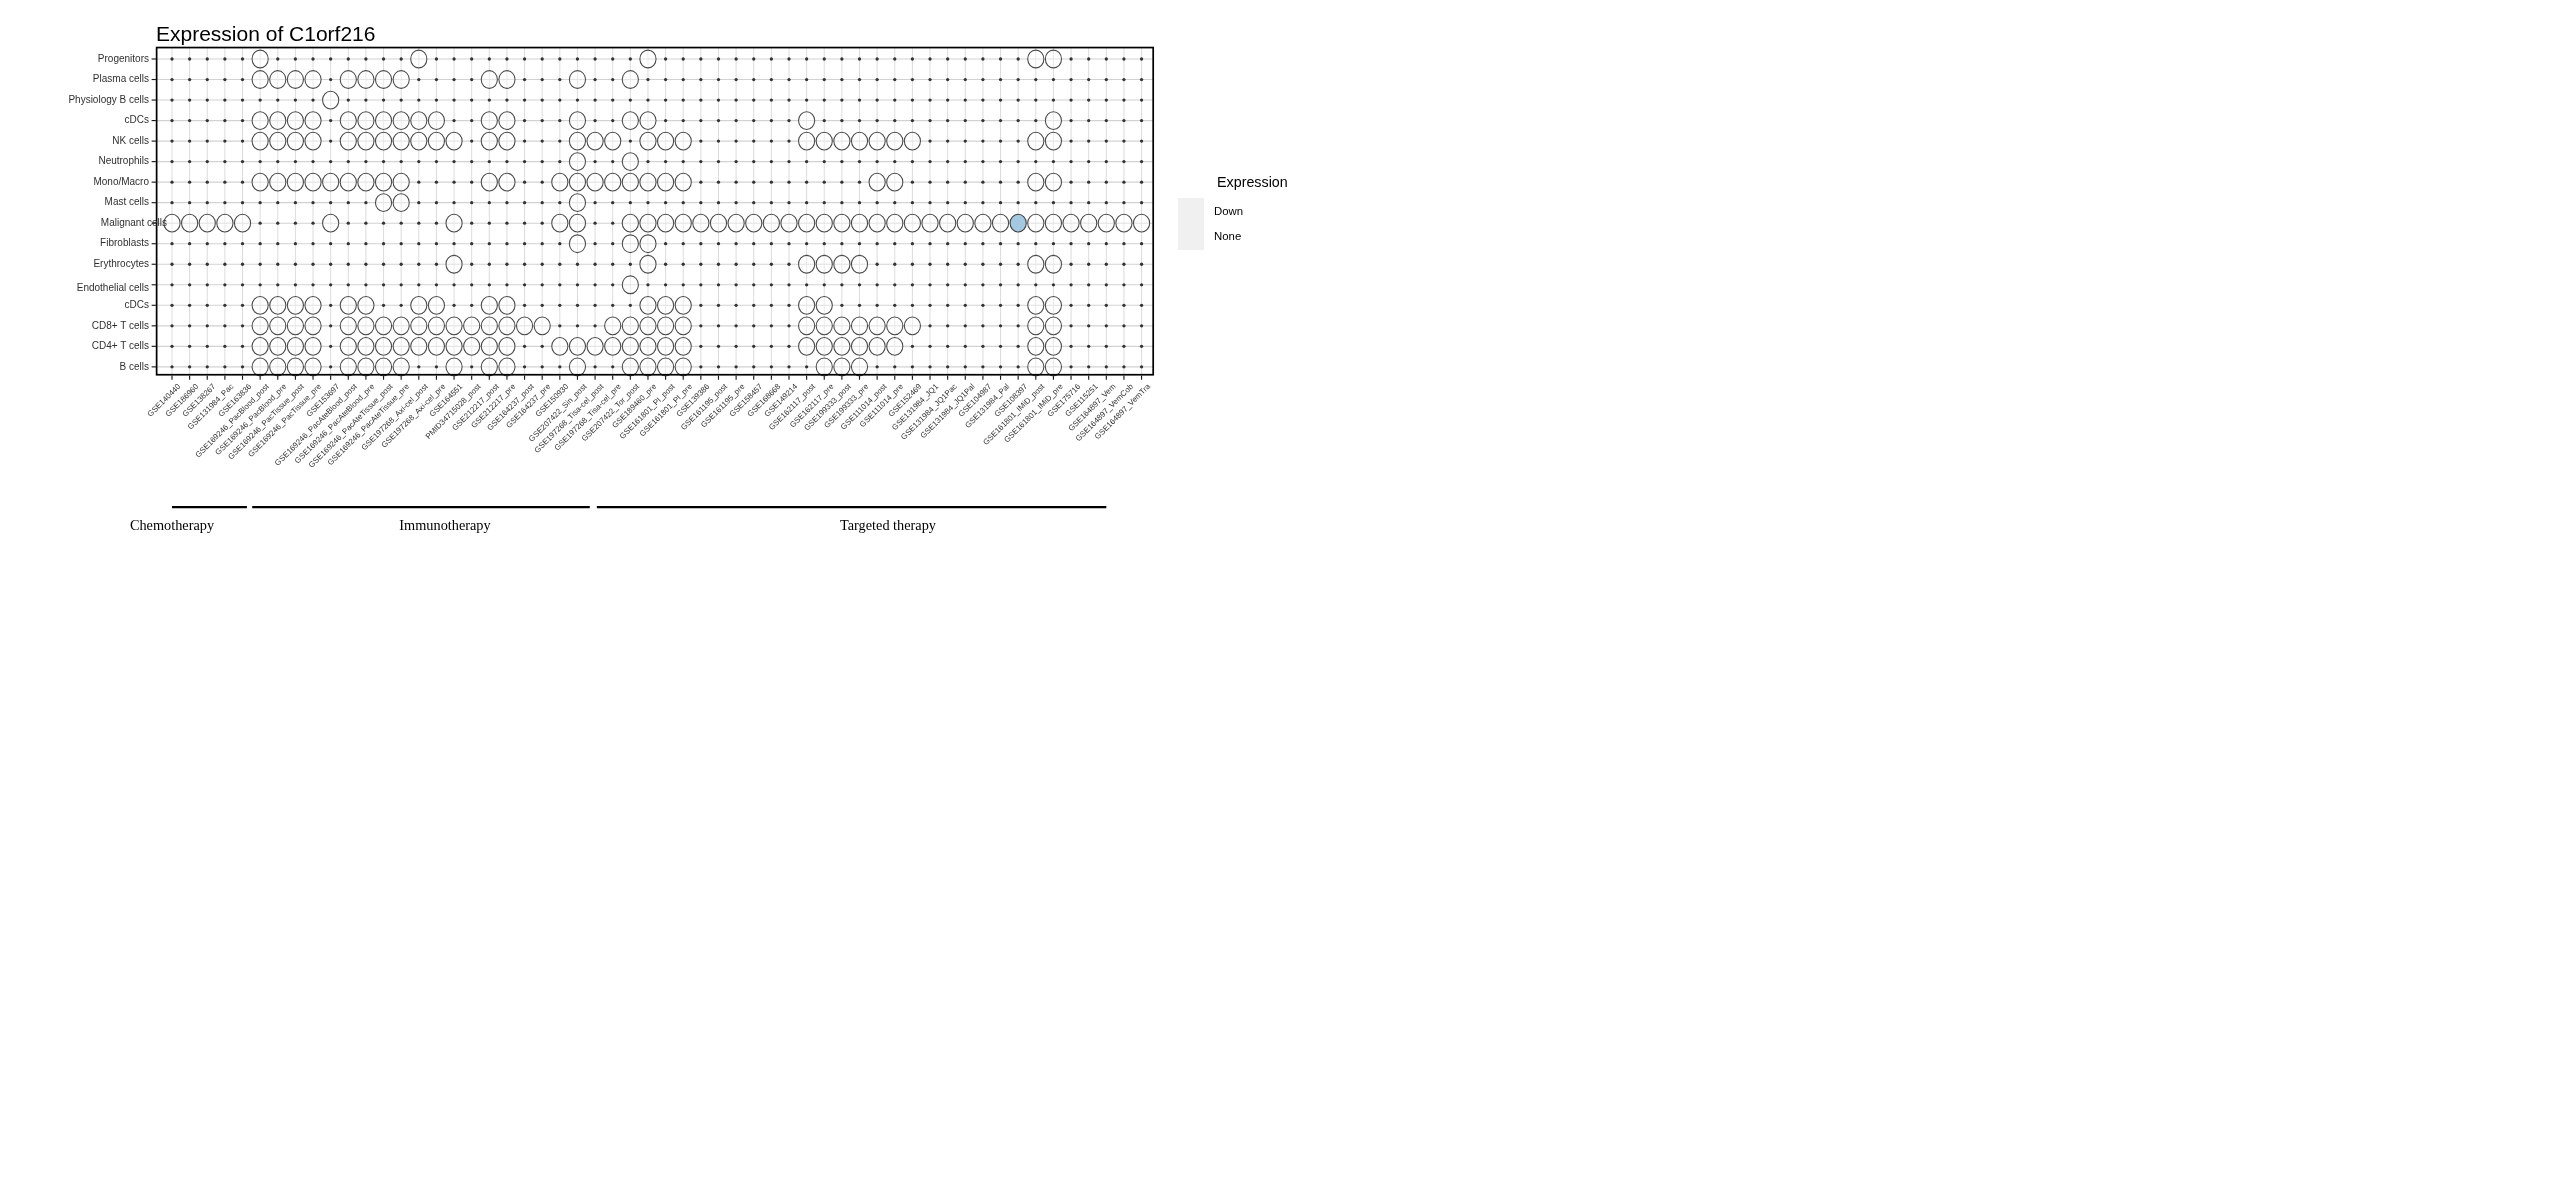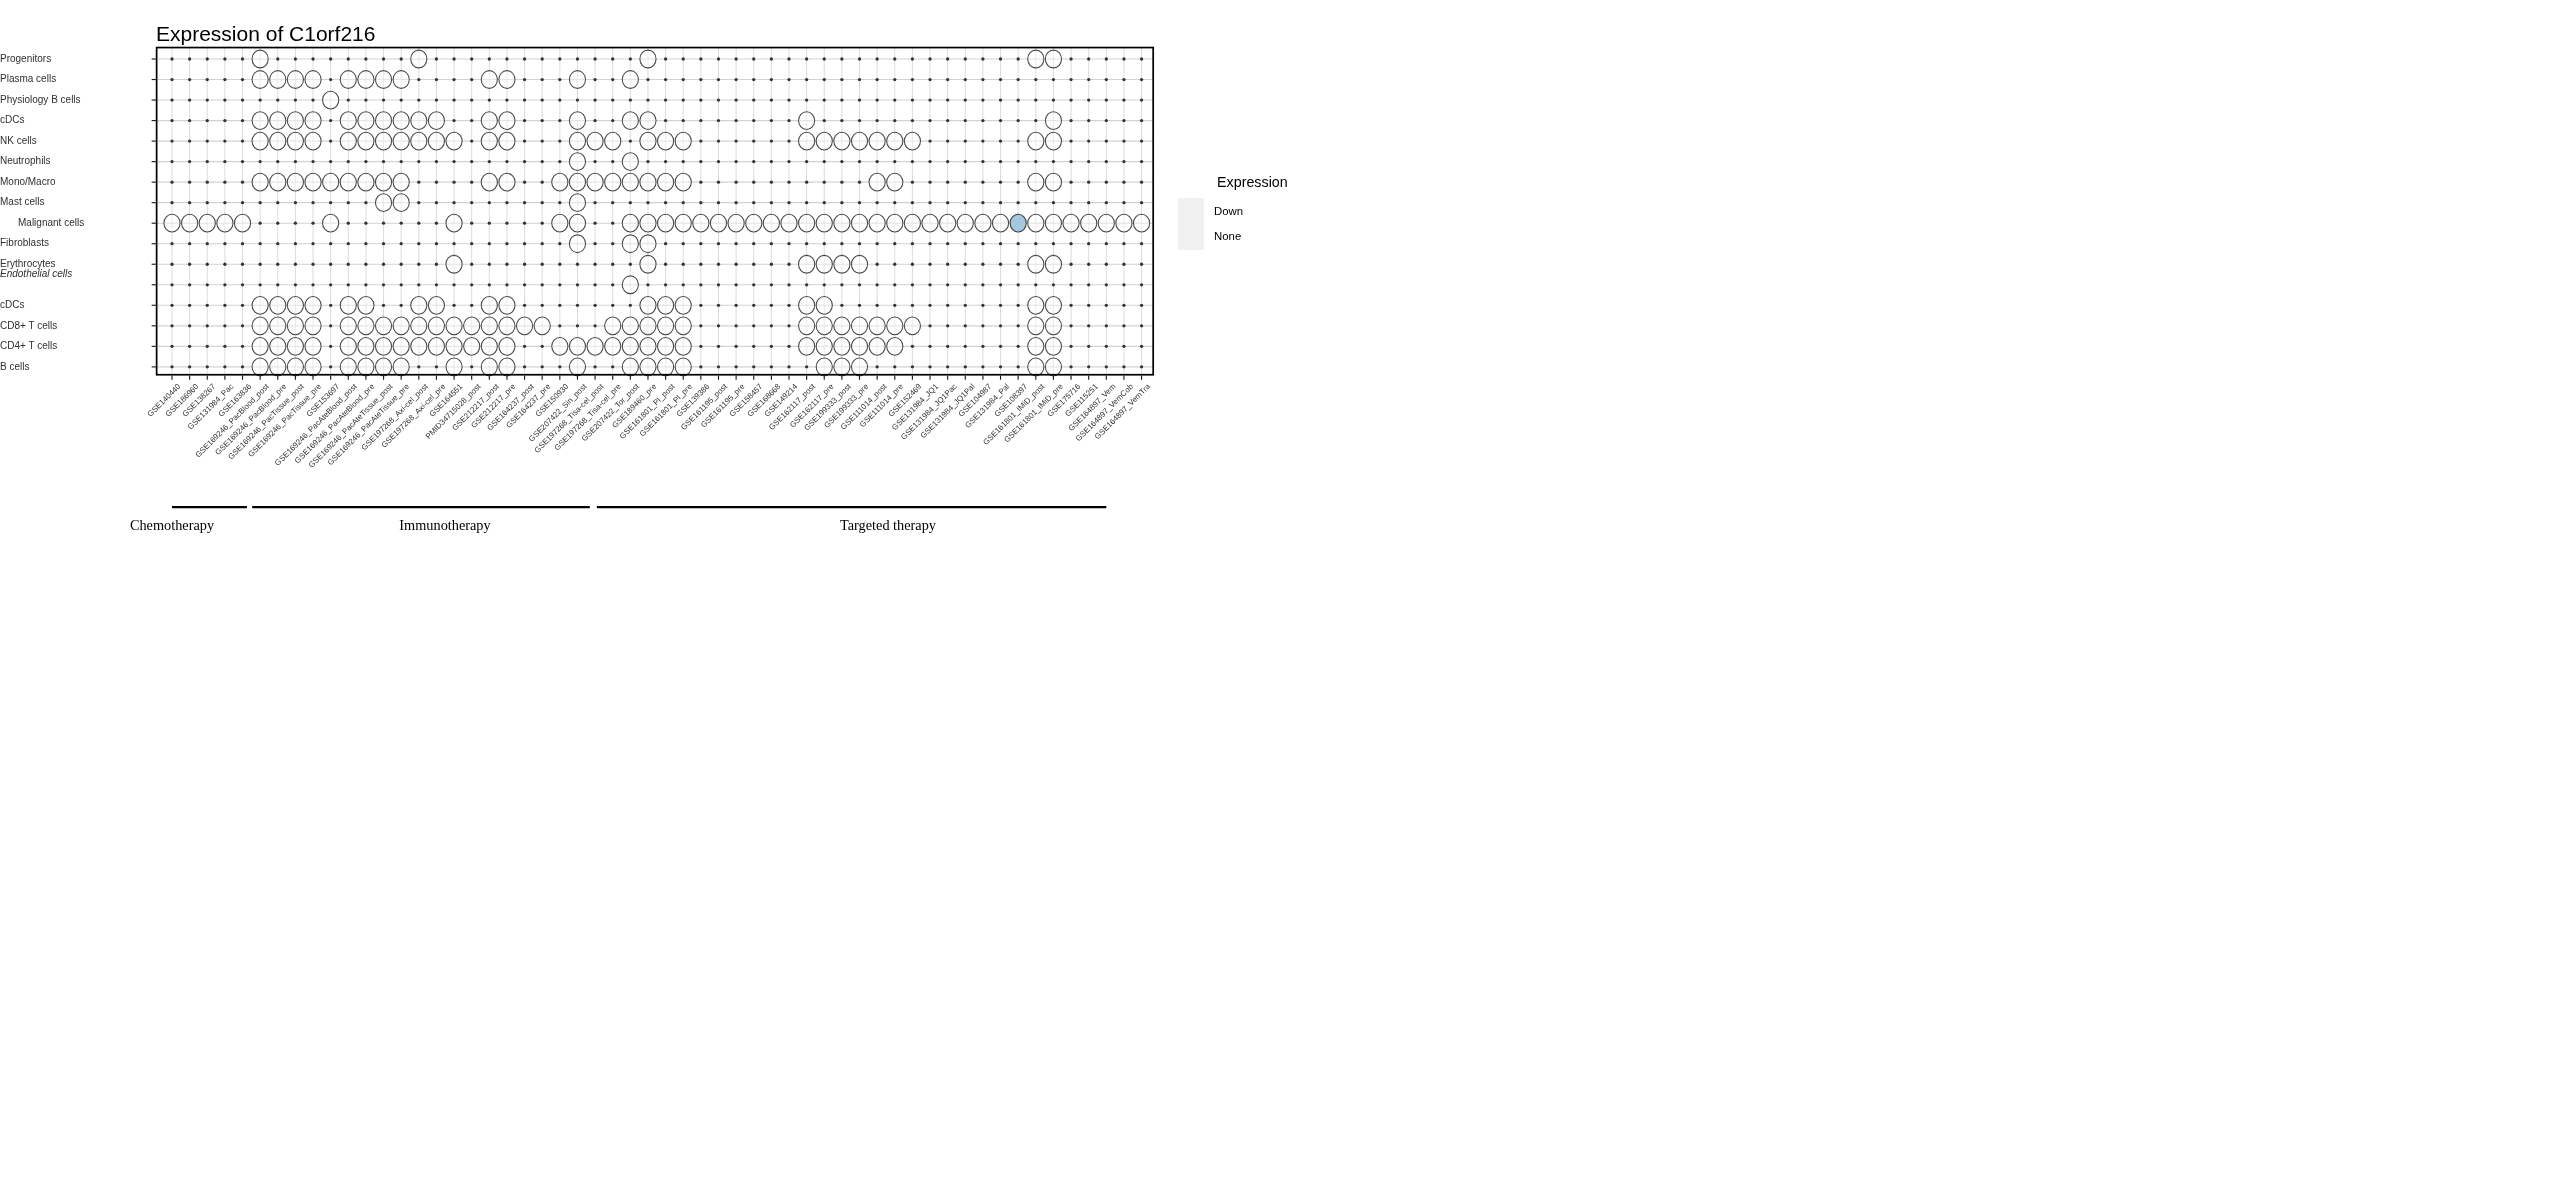--- a/index.html
+++ b/index.html
@@ -1,19 +1,19 @@
 <!DOCTYPE html>
 <html style="font-size:11.4px"><head>
 <meta charset="utf-8">
 <style>
   html,body{margin:0;padding:0;background:#ffffff;}
   #figure{position:relative;width:1288px;height:590px;background:#fff;
           font-family:"Liberation Sans",sans-serif;overflow:hidden;}
   #plot-title{position:absolute;left:156px;top:21.5px;font-size:21px;color:#000;white-space:nowrap;}
-  .ylab{position:absolute;font-size:10px;color:#303030;white-space:nowrap;}
+  .ylab{position:absolute;text-align:right;font-size:10px;color:#303030;white-space:nowrap;}
   .xlab{position:absolute;font-size:7.9px;color:#303030;white-space:nowrap;
         transform-origin:100% 0%;transform:rotate(-45deg);}
   .grouplab{position:absolute;font-family:"Liberation Serif",serif;font-size:14.3px;color:#000;
             transform:translateX(-50%);white-space:nowrap;}
   .legend-title{position:absolute;font-size:14.3px;color:#000;}
   .legend-label{position:absolute;font-size:11.4px;color:#000;}
   .legend-box{position:absolute;background:#f0f0f0;}
   svg{position:absolute;left:0;top:0;}
 </style>
 </head>
@@ -1792,21 +1792,21 @@
       <div class="ylab" style="left: 0px; top: 73px; width: 149px;">Plasma cells</div>
       <div class="ylab" style="left: 0px; top: 94px; width: 149px;">Physiology B cells</div>
       <div class="ylab" style="left: 0px; top: 114px; width: 149px;">cDCs</div>
       <div class="ylab" style="left: 0px; top: 135px; width: 149px;">NK cells</div>
       <div class="ylab" style="left: 0px; top: 155px; width: 149px;">Neutrophils</div>
       <div class="ylab" style="left: 0px; top: 176px; width: 149px;">Mono/Macro</div>
       <div class="ylab" style="left: 0px; top: 196px; width: 149px;">Mast cells</div>
       <div class="ylab" style="left: 18px; top: 217px; width: 149px;">Malignant cells</div>
       <div class="ylab" style="left: 0px; top: 237px; width: 149px;">Fibroblasts</div>
       <div class="ylab" style="left: 0px; top: 258px; width: 149px;">Erythrocytes</div>
-      <div class="ylab" style="left: 0px; top: 268px; width: 149px; font-style: italic;">Endothelial cells</div>
+      <div class="ylab" style="left: 0px; top: 282px; width: 149px;">Endothelial cells</div>
       <div class="ylab" style="left: 0px; top: 299px; width: 149px;">cDCs</div>
       <div class="ylab" style="left: 0px; top: 320px; width: 149px;">CD8+ T cells</div>
       <div class="ylab" style="left: 0px; top: 340px; width: 149px;">CD4+ T cells</div>
       <div class="ylab" style="left: 0px; top: 361px; width: 149px;">B cells</div>
       <div class="xlab" style="top: 382px; right: 1112px;">GSE140440</div>
       <div class="xlab" style="top: 382px; right: 1094px;">GSE186960</div>
       <div class="xlab" style="top: 382px; right: 1077px;">GSE138267</div>
       <div class="xlab" style="top: 382px; right: 1059px;">GSE131984_Pac</div>
       <div class="xlab" style="top: 382px; right: 1041px;">GSE163836</div>
       <div class="xlab" style="top: 382px; right: 1024px;">GSE169246_PacBlood_post</div>

